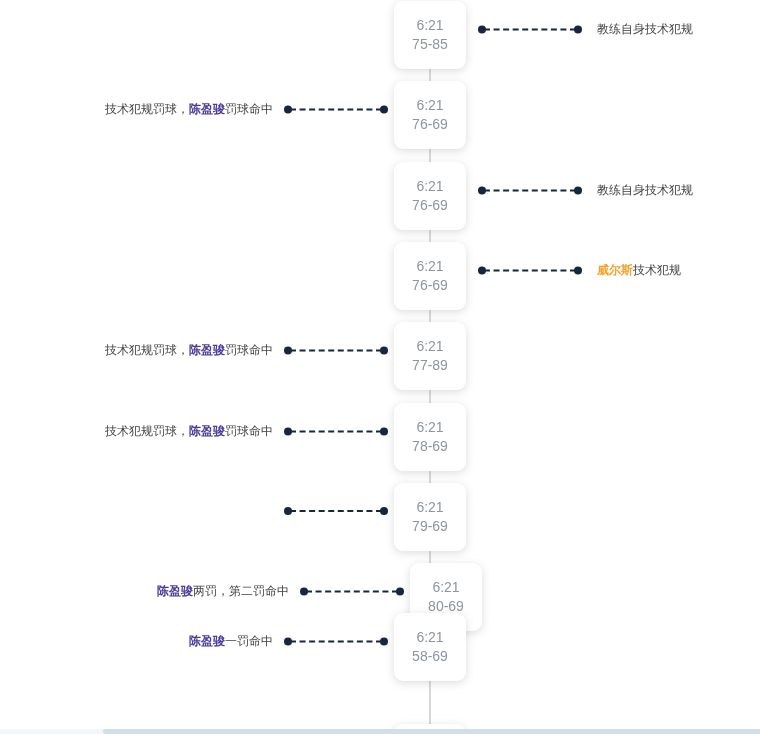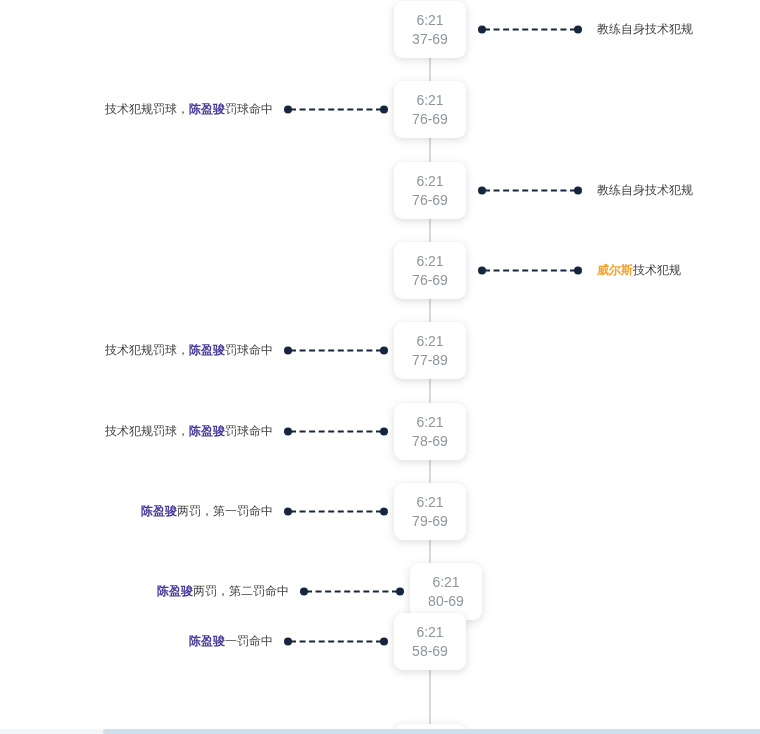--- a/index.html
+++ b/index.html
@@ -17,21 +17,21 @@
   .stage{
     position:relative;width:760px;height:734px;overflow:hidden;
     background:#fff;font-family:"Liberation Sans",sans-serif;
   }
   .timeline-line{
     position:absolute;left:429px;top:28px;bottom:0;width:2px;
     background:var(--timeline-line);z-index:0;
   }
   .row{position:absolute;left:0;width:100%;height:56px;z-index:1;}
   .card{
-    position:absolute;left:394px;top:0;width:72px;height:57px;
+    position:absolute;left:394px;top:0;width:72px;height:68px;
     background:var(--card-bg);border-radius:9px;
     box-shadow:0 2px 8px rgba(90,95,100,0.22);
     display:flex;flex-direction:column;align-items:center;justify-content:center;
     color:var(--card-text);font-size:14px;line-height:19px;
   }
   .group{
     position:absolute;top:50%;transform:translateY(-50%);
     display:flex;align-items:center;white-space:nowrap;
   }
   .side-left .group{right:372px;gap:11px;}
@@ -70,21 +70,21 @@
     <div class="group">
       <div class="label"><span class="seg seg-normal">教练自身技术犯规</span></div>
       <div class="connector">
         <span class="dot dot-a"></span>
         <span class="dash"></span>
         <span class="dot dot-b"></span>
       </div>
     </div>
     <div class="card">
       <div class="time">6:21</div>
-      <div class="score">37-69</div>
+      <div class="score">75-85</div>
     </div>
   </div>
       <div class="row side-left" style="top: 81px;">
     <div class="group">
       <div class="label"><span class="seg seg-normal">技术犯规罚球，</span><span class="seg seg-purple">陈盈骏</span><span class="seg seg-normal">罚球命中</span></div>
       <div class="connector">
         <span class="dot dot-a"></span>
         <span class="dash"></span>
         <span class="dot dot-b"></span>
       </div>
@@ -145,21 +145,20 @@
         <span class="dot dot-b"></span>
       </div>
     </div>
     <div class="card">
       <div class="time">6:21</div>
       <div class="score">78-69</div>
     </div>
   </div>
       <div class="row side-left" style="top: 483px;">
     <div class="group">
-      <div class="label"><span class="seg seg-purple">陈盈骏</span><span class="seg seg-normal">两罚，第一罚命中</span></div>
       <div class="connector">
         <span class="dot dot-a"></span>
         <span class="dash"></span>
         <span class="dot dot-b"></span>
       </div>
     </div>
     <div class="card">
       <div class="time">6:21</div>
       <div class="score">79-69</div>
     </div>

